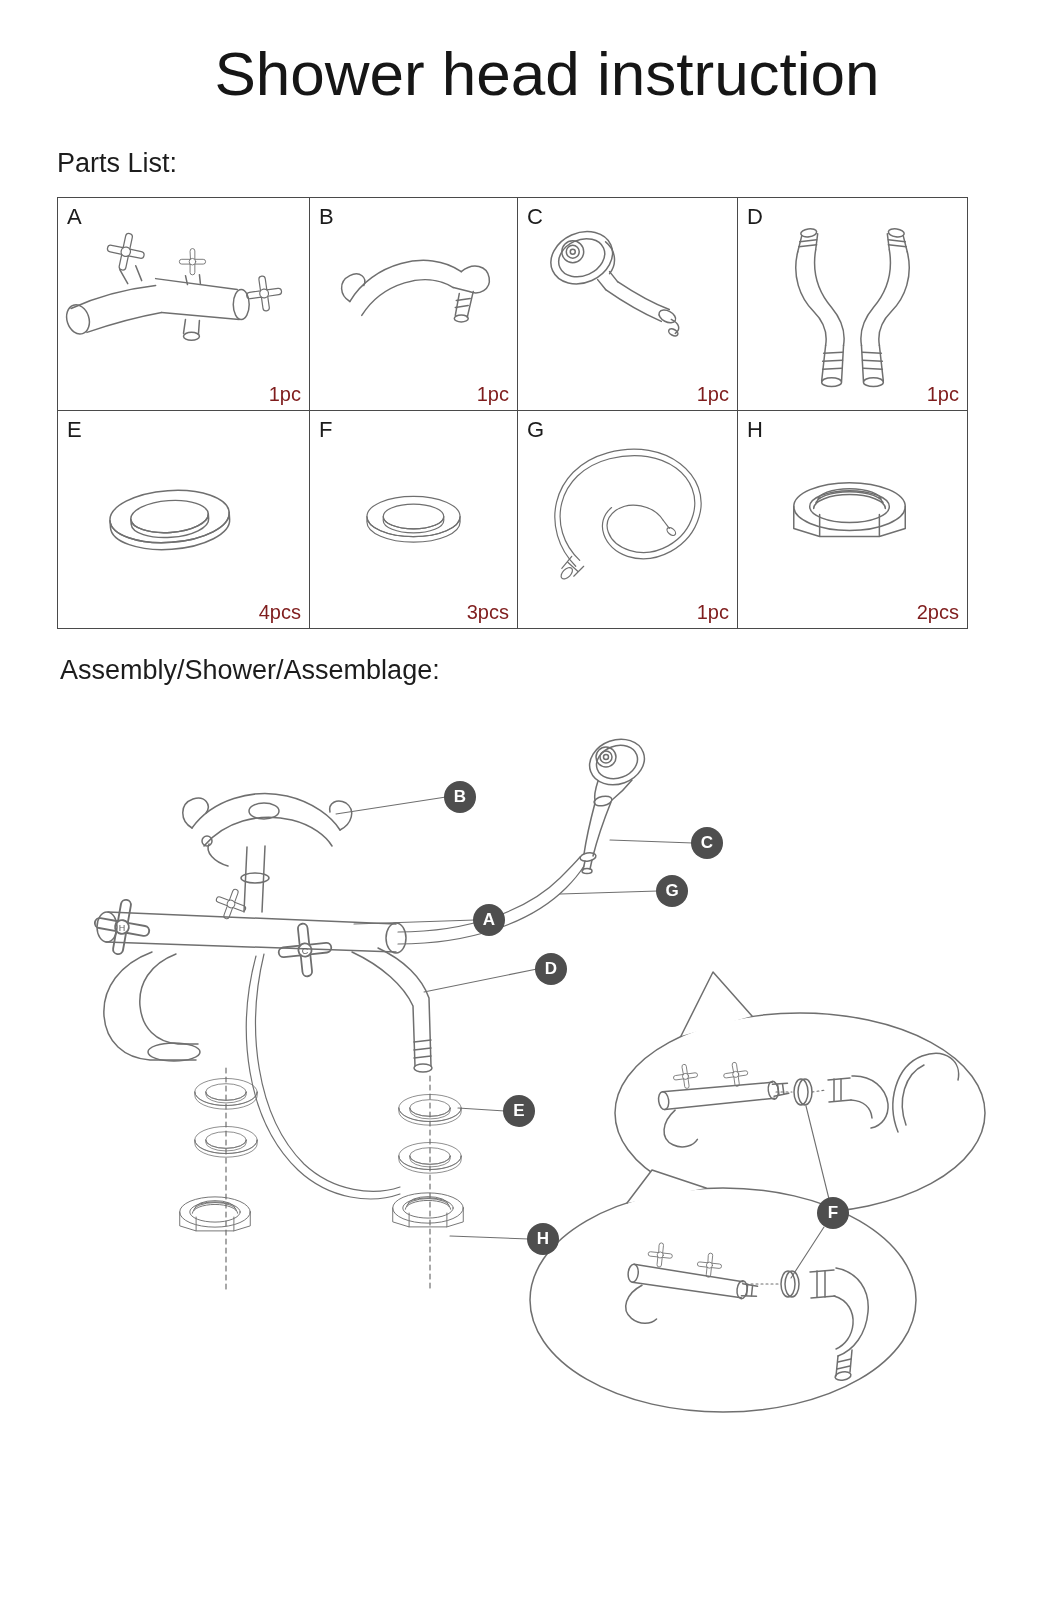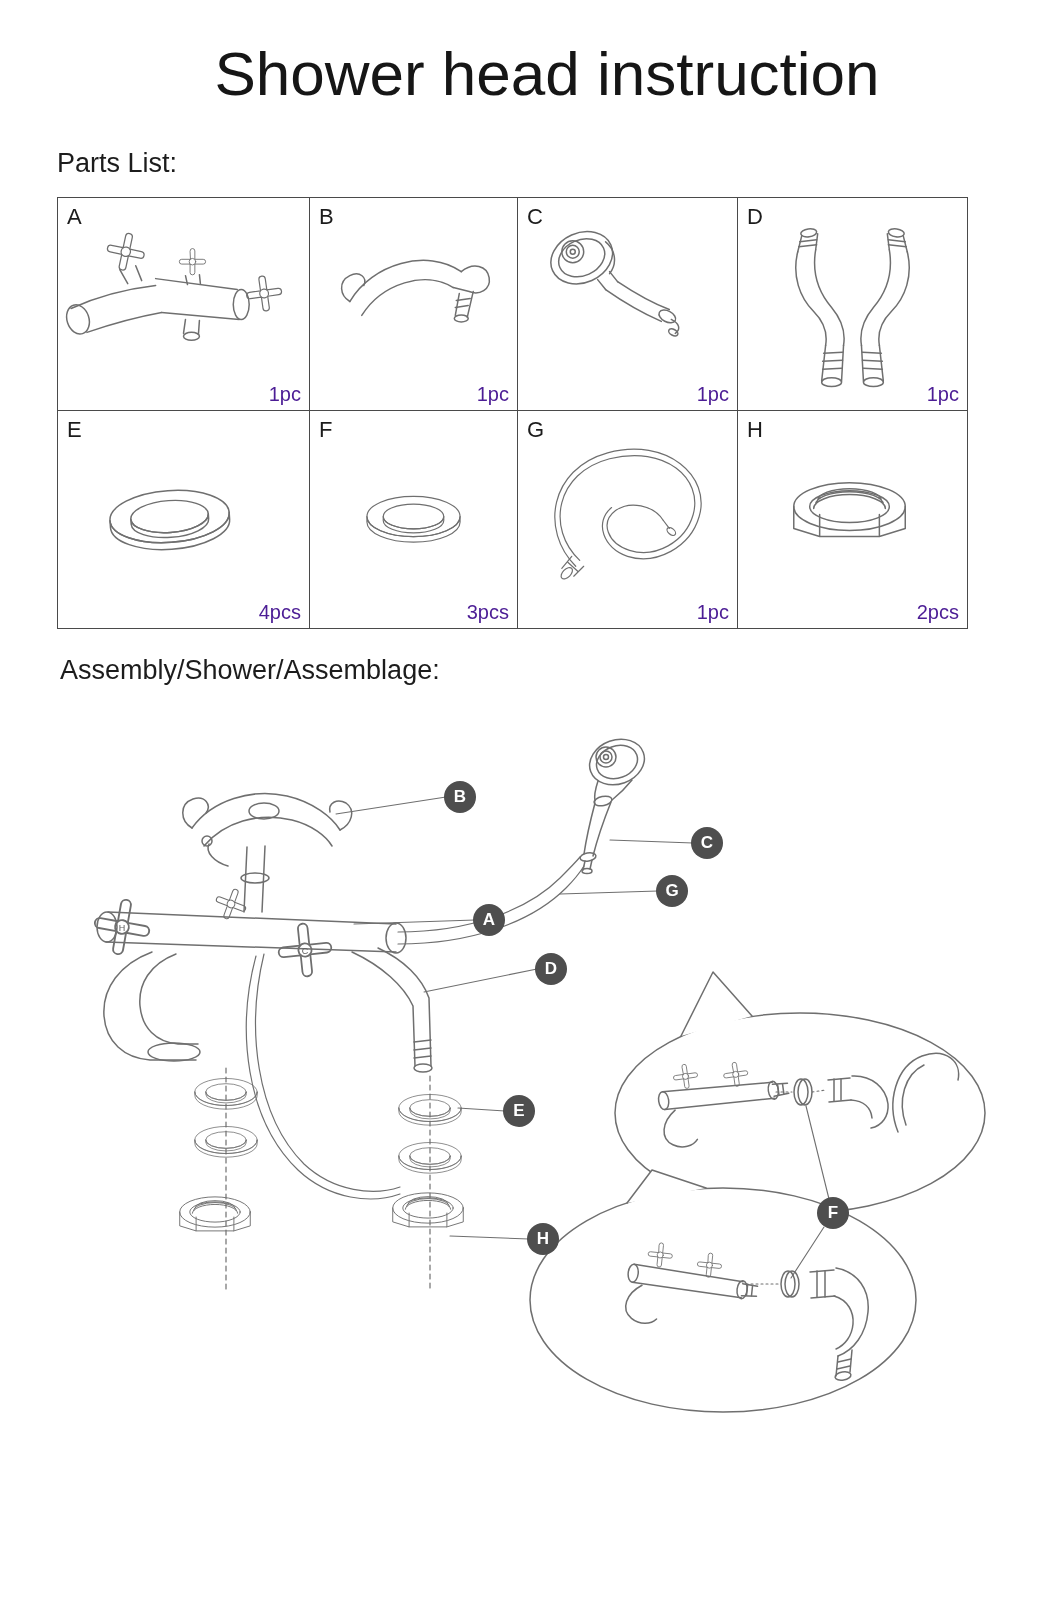--- a/index.html
+++ b/index.html
@@ -18,21 +18,21 @@
     position:absolute; left:57px; top:197px; width:910px; height:431px;
     display:grid; grid-template-columns:252px 208px 220px 230px; grid-template-rows:213px 218px;
     border-top:1px solid #4a4a4a; border-left:1px solid #4a4a4a;
     box-sizing:content-box;
   }
   .cell {
     position:relative; border-right:1px solid #4a4a4a; border-bottom:1px solid #4a4a4a;
     box-sizing:border-box;
   }
   .cell-letter { position:absolute; top:6px; left:9px; font-size:22px; color:#1c1c1c; }
-  .cell-qty { position:absolute; bottom:4px; right:8px; font-size:20px; color:#4c1d95; }
+  .cell-qty { position:absolute; bottom:4px; right:8px; font-size:20px; color:#7f1d1d; }
   .cellart { position:absolute; left:0; top:0; width:100%; height:100%; }
   svg.art { stroke:#6f6f6f; fill:none; stroke-width:1.5; stroke-linecap:round; stroke-linejoin:round; }
   .assembly { position:absolute; left:0; top:700px; width:1046px; height:900px; }
   .dash  { stroke-dasharray:5 4; stroke-width:1.2; }
   .dots  { stroke-dasharray:2 3; stroke-width:1.1; }
   .wfill { fill:#ffffff; }
   .wmask { fill:#ffffff; stroke:none; }
   .hc { fill:#5a5a5a; stroke:none; font-size:9px; text-anchor:middle; font-family:"Liberation Sans", sans-serif; }
   .badge {
     position:absolute; width:32px; height:32px; border-radius:50%;

